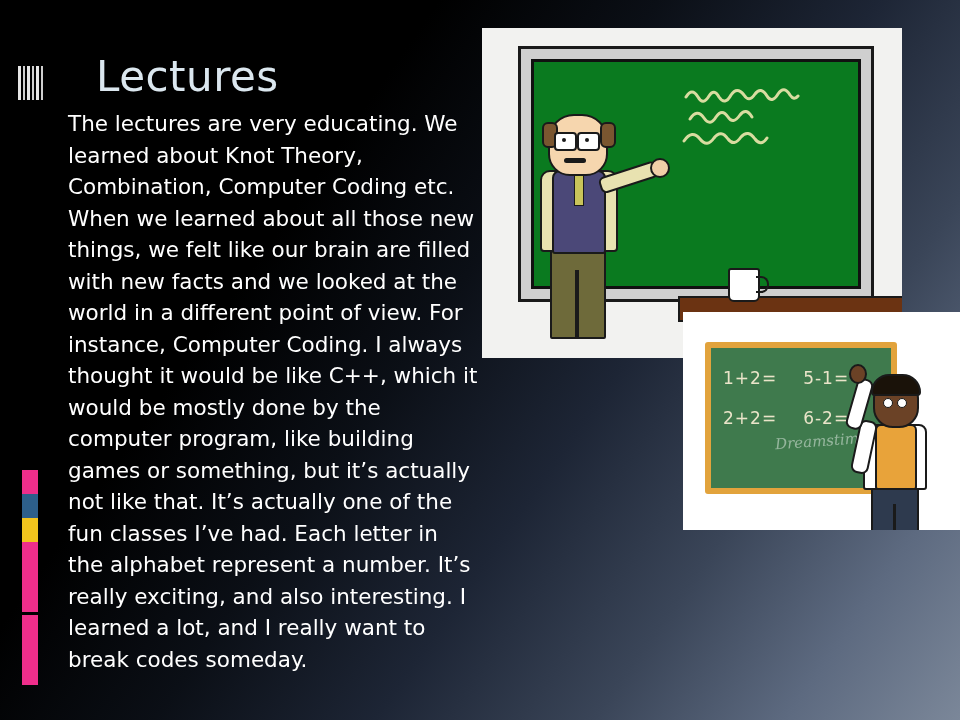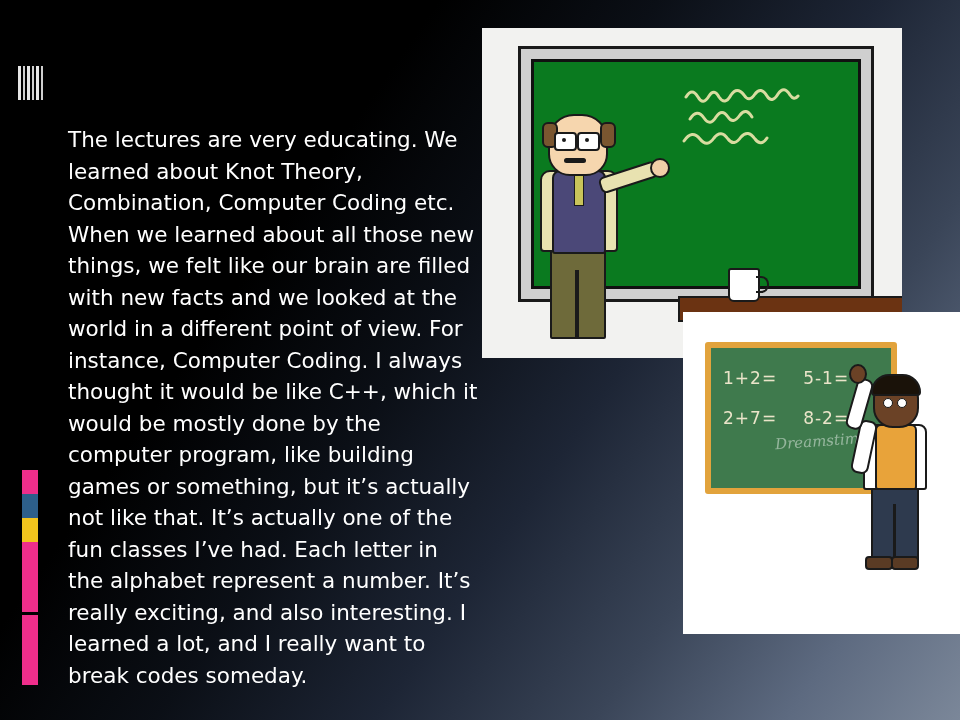--- a/index.html
+++ b/index.html
@@ -63,21 +63,21 @@
     font-family: "DejaVu Sans", sans-serif;
     font-size: 42px;
     font-weight: 400;
     color: #dbe7ef;
     letter-spacing: 0.5px;
   }
 
   .body-text {
     position: absolute;
     left: 68px;
-    top: 124px;
+    top: 108px;
     width: 410px;
     color: #ffffff;
     font-family: "DejaVu Sans", sans-serif;
     font-size: 21.5px;
     line-height: 31.5px;
     font-weight: 400;
   }
 
   
   .img-classroom {
@@ -276,21 +276,21 @@
     background: #1a1a1a;
     border-radius: 3px;
   }
 
   
   .img-math {
     position: absolute;
     left: 683px;
     top: 312px;
     width: 277px;
-    height: 322px;
+    height: 218px;
     background: #ffffff;
     overflow: hidden;
   }
   .mb-board {
     position: absolute;
     left: 22px;
     top: 30px;
     width: 180px;
     height: 140px;
     background: #3f7a4d;
@@ -457,20 +457,21 @@
   </div>
 
   <div class="deco-left">
     <i class="c1"></i>
     <i class="c2"></i>
     <i class="c3"></i>
     <i class="c4"></i>
     <i class="c5"></i>
   </div>
 
+  <div class="title">Lectures</div>
 
   <div class="body-text">The lectures are very educating. We learned about Knot Theory, Combination, Computer Coding etc. When we learned about all those new things, we felt like our brain are filled with new facts and we looked at the world in a different point of view. For instance, Computer Coding. I always thought it would be like C++, which it would be mostly done by the computer program, like building games or something, but it’s actually not like that. It’s actually one of the fun classes I’ve had. Each letter in the alphabet represent a number. It’s really exciting, and also interesting. I learned a lot, and I really want to break codes someday.</div>
 
   <div class="img-classroom">
     <div class="cb-frame">
       <div class="cb-inner"></div>
     </div>
     <svg class="scribble" viewBox="0 0 140 70">
       <path d="M4 14 q6 -10 12 0 q5 9 11 -1 q5 -8 10 1 q6 9 12 -2 q6 -9 13 0 q5 8 11 -1 q6 -8 12 2 q5 8 11 -2 q6 -9 12 1 q4 6 8 1" stroke="#d9dca0" stroke-width="3" fill="none" stroke-linecap="round"></path>
       <path d="M8 36 q7 -11 14 -1 q6 9 12 -1 q6 -9 12 0 q5 8 12 -2 q6 -8 12 2" stroke="#d9dca0" stroke-width="3" fill="none" stroke-linecap="round"></path>
@@ -498,22 +499,22 @@
   </div>
 
   <div class="img-math">
     <div class="mb-board">
       <div class="mb-rows">
         <div class="row">
           <span>1+2=</span>
           <span>5-1=</span>
         </div>
         <div class="row">
-          <span>2+7=</span>
-          <span>8-2=</span>
+          <span>2+2=</span>
+          <span>6-2=</span>
         </div>
       </div>
     </div>
     <div class="watermark">Dreamstime</div>
 
     <div class="s-legs"></div>
     <div class="s-shoeL"></div>
     <div class="s-shoeR"></div>
     <div class="s-shirt"></div>
     <div class="s-vest"></div>

